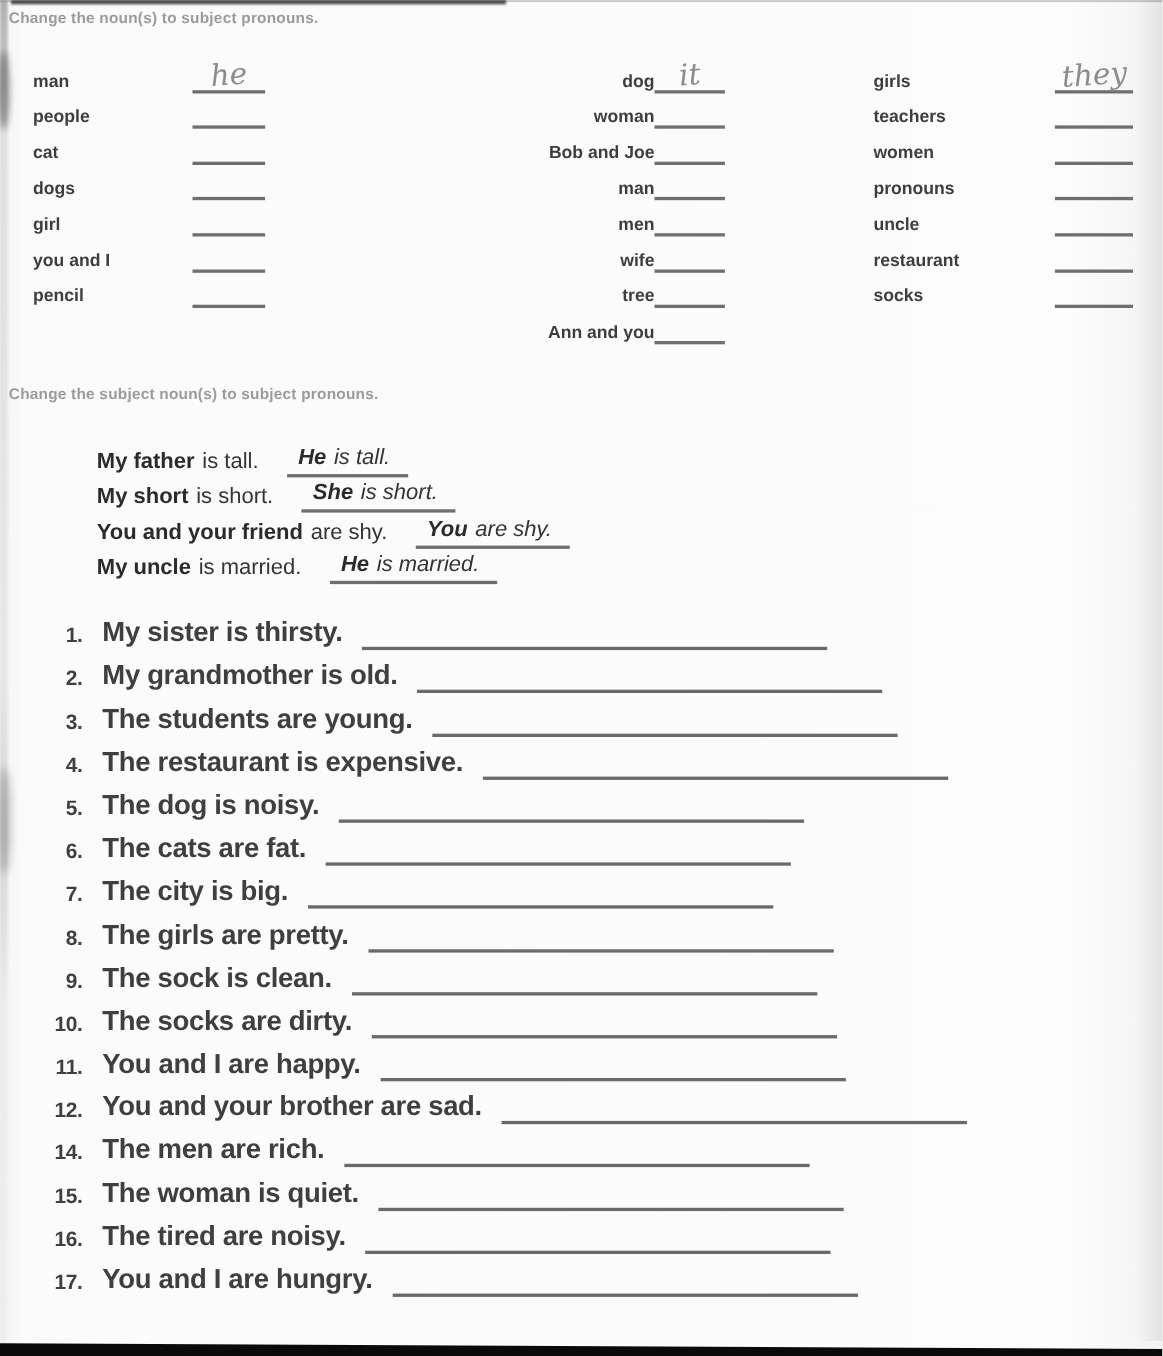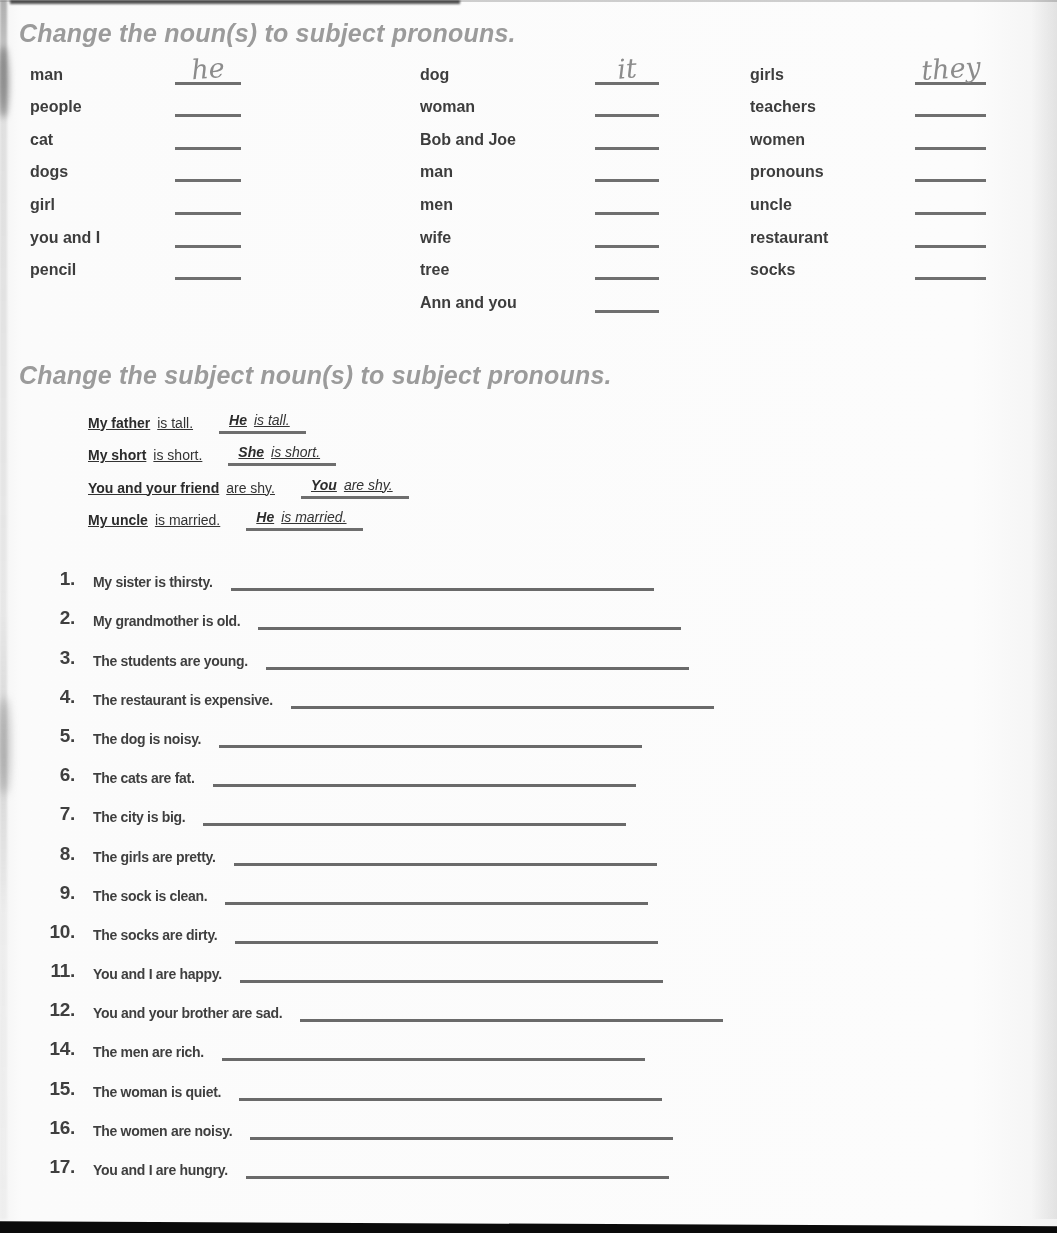--- a/index.html
+++ b/index.html
@@ -18,54 +18,54 @@
   .smudge-a{position:absolute;left:-2px;top:46px;width:11px;height:72px;border-radius:50%;
             background:rgba(70,70,70,.5);filter:blur(3px);}
   .smudge-b{position:absolute;left:-2px;top:698px;width:12px;height:96px;border-radius:45%;
             background:rgba(105,105,105,.38);filter:blur(4px);}
   .right-shade{position:absolute;right:0;top:0;bottom:14px;width:26px;
                background:linear-gradient(270deg,rgba(0,0,0,.07),rgba(0,0,0,0));}
   .bottom-bar{position:absolute;left:0;right:0;bottom:0;height:16px;background:#0a0a0a;
               clip-path:polygon(0 26%,100% 58%,100% 100%,0 100%);}
 
   
-  .sec-heading{position:absolute;left:8px;margin:11px;font-style:italic;font-weight:700;
-               font-size:25px;color:#9b9b9b;letter-spacing:.2px;}
+  .sec-heading{position:absolute;left:8px;margin:0;font-weight:700;
+               font-size:14px;color:#9b9b9b;letter-spacing:.2px;}
   .h1{top:8px;}
   .h2{top:350px;}
 
   
   .word-col{position:absolute;top:56px;}
-  .col1{left:30px;}  .col2{left:420px;}  .col3{left:750px;}
+  .col1{left:30px;}  .col2{left:420px;text-align:right;}  .col3{left:794px;}
   .wrow{height:32.6px;display:flex;align-items:flex-end;}
   .word{font-size:16px;font-weight:700;color:#3d3d3d;line-height:20px;margin-bottom:4px;}
   .col1 .word{width:145px;} .col2 .word{width:175px;} .col3 .word{width:165px;}
   .blank{display:inline-block;position:relative;border-bottom:3px solid #6f6f6f;
          height:10px;margin-bottom:4px;}
   .col1 .blank{width:66px;} .col2 .blank{width:64px;} .col3 .blank{width:71px;}
   .hand{position:absolute;bottom:0px;left:50%;transform:translateX(-50%) rotate(-4deg);
         font-family:"DejaVu Serif", serif;font-style:italic;font-size:27px;line-height:27px;
         color:#8c8c8c;white-space:nowrap;}
 
   
   .examples{position:absolute;top:401px;left:88px;}
-  .ex-row{height:32.5px;display:flex;align-items:flex-end;font-size:14px;color:#333;text-decoration:underline;}
+  .ex-row{height:32.5px;display:flex;align-items:flex-end;font-size:20px;color:#333;}
   .ex-subject{font-weight:700;color:#2b2b2b;margin-right:7px;margin-bottom:3px;white-space:nowrap;}
   .ex-rest{margin-bottom:3px;white-space:nowrap;}
   .ex-answer{margin-left:26px;margin-bottom:0;border-bottom:3px solid #6e6e6e;
              padding:0 16px 3px 10px;display:flex;white-space:nowrap;}
   .ex-pronoun{font-weight:700;font-style:italic;color:#2b2b2b;margin-right:7px;}
   .ex-answer-rest{font-style:italic;color:#333;}
 
   
   .qlist{position:absolute;top:556px;left:26px;}
   .qrow{height:39.2px;display:flex;align-items:flex-end;}
   .qnum{width:49px;text-align:right;font-size:19px;font-weight:700;color:#3f3f3f;
         margin-right:18px;margin-bottom:5px;letter-spacing:-.3px;}
-  .qtext{font-size:14px;font-weight:700;color:#3f3f3f;margin-bottom:5px;
+  .qtext{font-size:25px;font-weight:700;color:#3f3f3f;margin-bottom:5px;
          letter-spacing:-.3px;white-space:nowrap;}
   .qblank{width:423px;border-bottom:3px solid #6a6a6a;height:8px;
           margin-left:18px;margin-bottom:4px;flex:none;}
 </style>
 </head>
 <body>
 
 <div class="page">
 
   <div class="top-strip"></div>
@@ -283,21 +283,21 @@
       <span class="qtext">The men are rich.</span>
       <span class="qblank"></span>
     </div>
     <div class="qrow">
       <span class="qnum">15.</span>
       <span class="qtext">The woman is quiet.</span>
       <span class="qblank"></span>
     </div>
     <div class="qrow">
       <span class="qnum">16.</span>
-      <span class="qtext">The women are noisy.</span>
+      <span class="qtext">The tired are noisy.</span>
       <span class="qblank"></span>
     </div>
     <div class="qrow">
       <span class="qnum">17.</span>
       <span class="qtext">You and I are hungry.</span>
       <span class="qblank"></span>
     </div>
   </div>
 
   <div class="bottom-bar"></div>

